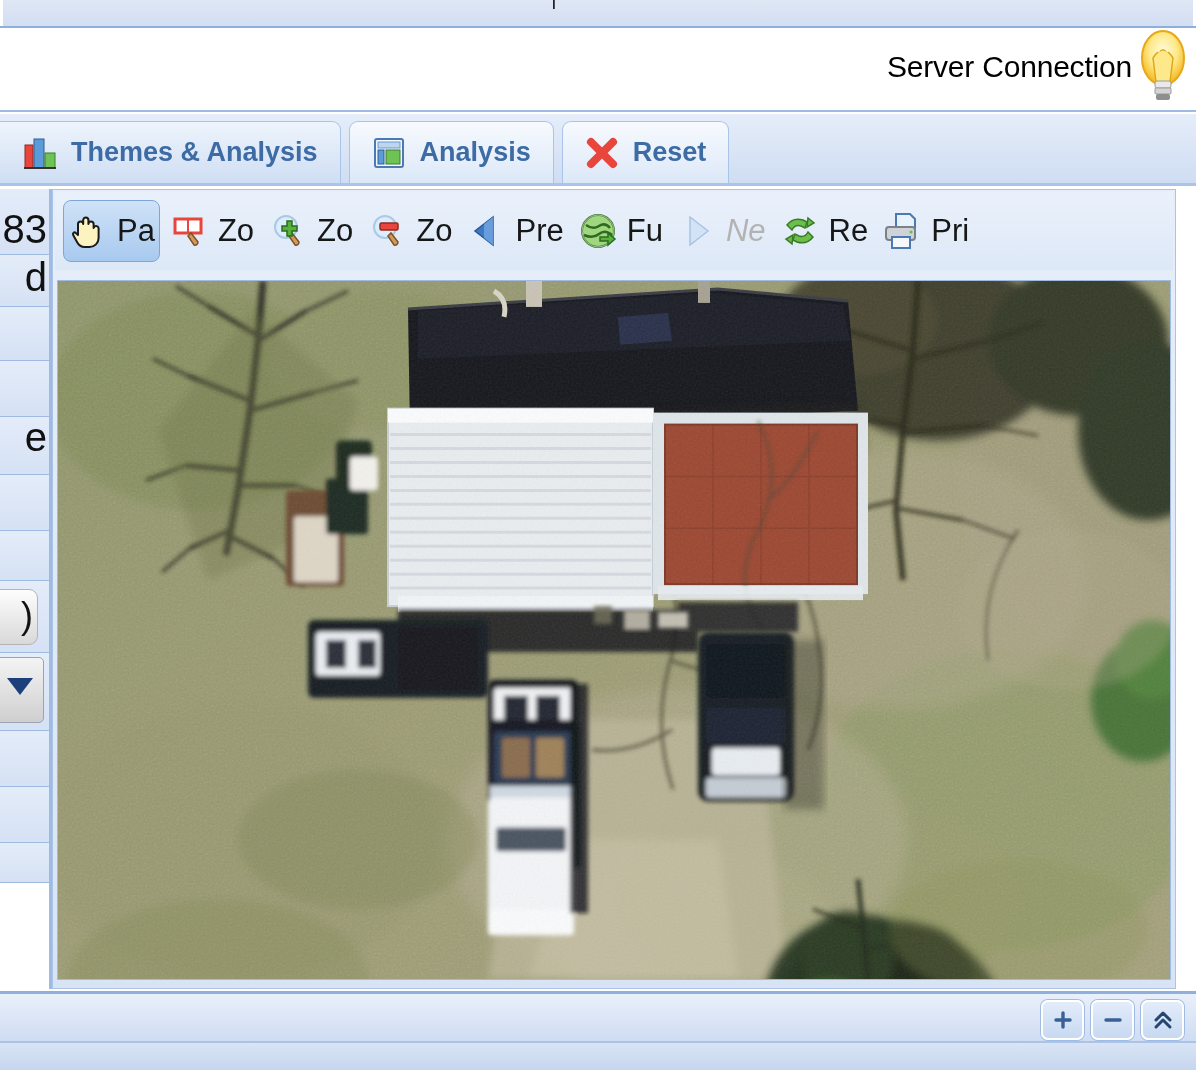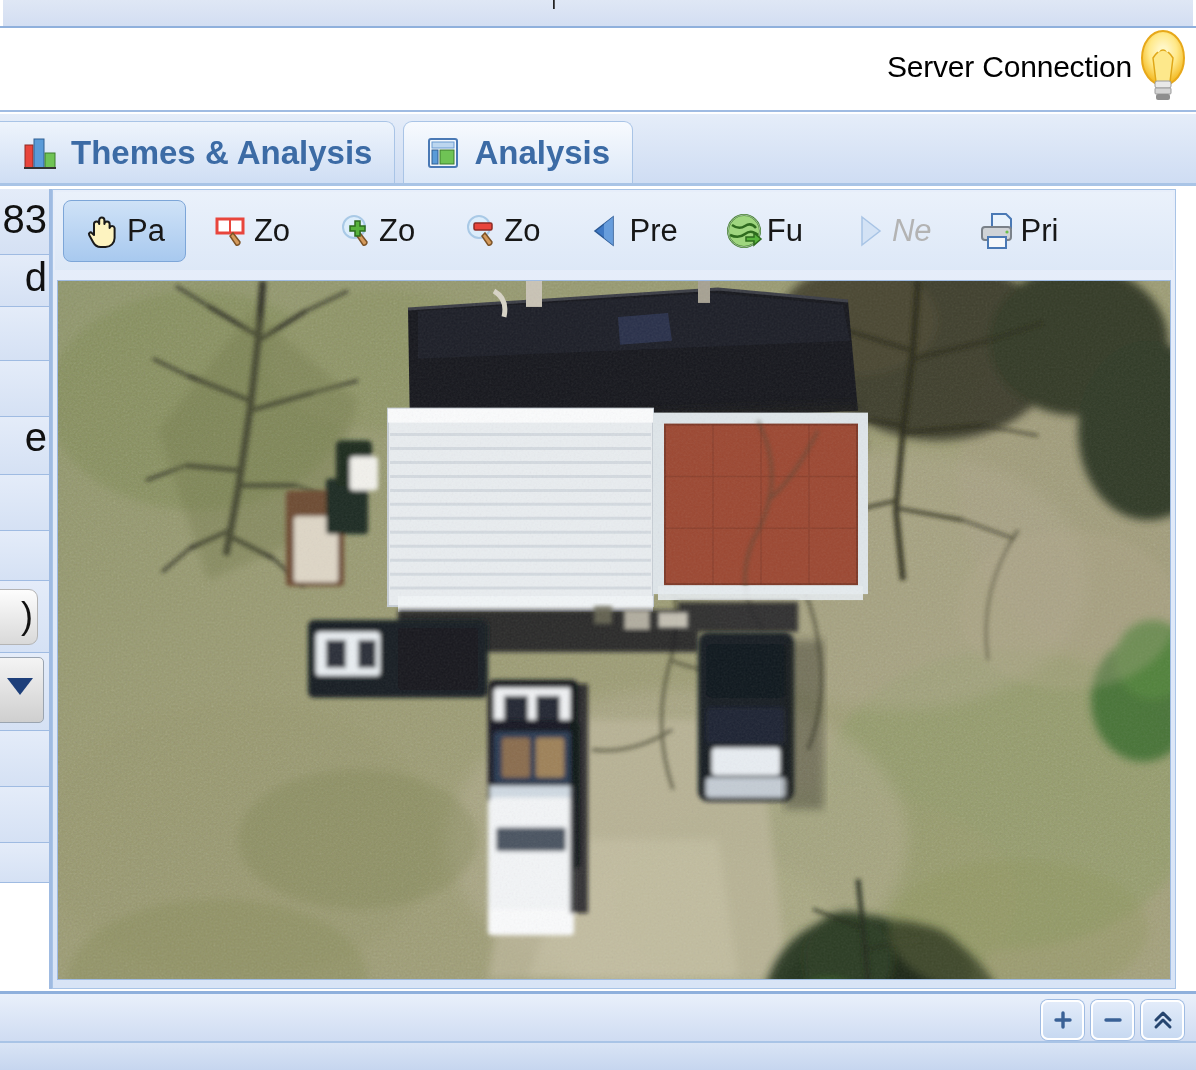--- a/index.html
+++ b/index.html
@@ -64,21 +64,21 @@
     border:1px solid #a9c4e6;
     border-bottom:none;
     border-radius:9px 9px 0 0;
     background:linear-gradient(#f7fafe,#dce8f8);
     box-sizing:border-box;
   }
   .tab.active{
     background:linear-gradient(#eef4fc,#cfdef4);
   }
   .tab .tab-label{
-    font-size:33px;font-weight:bold;color:#3c6ba5;
+    font-size:27px;font-weight:bold;color:#3c6ba5;
     font-family:"Liberation Sans", sans-serif;white-space:nowrap;
   }
   .tab-icon{width:34px;height:34px;display:block;flex:none;}
   
   .tab.first{margin-left:-22px;padding-left:44px;}
 
   
   .sidebar{
     position:absolute;left:0;top:189px;width:52px;height:800px;
     background:#ffffff;
@@ -128,22 +128,22 @@
     box-sizing:border-box;
   }
   .map-toolbar{
     position:absolute;left:2px;top:2px;right:2px;height:78px;
     background:linear-gradient(#eaf1fb,#dde8f7);
     display:flex;align-items:center;
     padding-left:8px;overflow:hidden;
     box-sizing:border-box;
   }
   .tool-btn{
-    display:flex;align-items:center;gap:3px;
-    height:62px;padding:0 20px;margin-right:4px;
+    display:flex;align-items:center;gap:9px;
+    height:62px;padding:0 4px;margin-right:4px;
     border:1px solid transparent;border-radius:8px;
     box-sizing:border-box;flex:none;
   }
   .tool-btn.active{
     background:linear-gradient(#cfe2f7,#a8c9ef);
     border:1px solid #7da6d8;
   }
   .tool-btn .tool-label{
     font-size:31px;color:#171717;
     font-family:"Liberation Sans", sans-serif;white-space:nowrap;
@@ -236,26 +236,37 @@
           <rect x="3" y="3" width="28" height="28" rx="2" fill="#f4f8fd" stroke="#4a79b5" stroke-width="2"></rect>
           <rect x="6" y="6" width="22" height="6" fill="#bcd6ef" stroke="#6b9ad0"></rect>
           <rect x="6" y="14" width="6" height="14" fill="#5a9bd8" stroke="#2f5e92"></rect>
           <rect x="14" y="14" width="14" height="14" fill="#6fc355" stroke="#3c7c2c"></rect>
         </svg>
       </span>
       <span class="tab-label">Analysis</span>
     </div>
 
 
+    <div class="tab">
+      <span class="tab-icon">
+        <svg viewBox="0 0 34 34" width="34" height="34">
+          <g stroke="#e8453c" stroke-width="8" stroke-linecap="round">
+            <line x1="6" y1="6" x2="28" y2="28"></line>
+            <line x1="28" y1="6" x2="6" y2="28"></line>
+          </g>
+        </svg>
+      </span>
+      <span class="tab-label">Reset</span>
+    </div>
 
   </div>
 
   <div class="sidebar">
     <div class="side-row" style="height:66px">
-      <span class="frag" style="top:10px">83</span>
+      <span class="frag" style="top:20px">83</span>
     </div>
     <div class="side-row" style="height:52px">
       <span class="frag" style="top:2px">d</span>
     </div>
     <div class="side-row" style="height:54px">
       <span class="frag" style="top:2px"></span>
     </div>
     <div class="side-row" style="height:56px">
       <span class="frag" style="top:2px"></span>
     </div>
@@ -357,20 +368,31 @@
 
       <div class="tool-btn disabled">
         <span class="tool-icon">
           <svg viewBox="0 0 40 40" width="40" height="40">
             <path d="M13 6 L31 20 L13 34 z" fill="#d3e2f5" stroke="#a8c4e5" stroke-width="1.5"></path>
           </svg>
         </span>
         <span class="tool-label">Ne</span>
       </div>
 
+      <div class="tool-btn">
+        <span class="tool-icon">
+          <svg viewBox="0 0 40 40" width="40" height="40">
+            <path d="M7 14 q6-8 16-5 l4 2 l-2 6 l-4-2 q-6-2-9 4z" fill="#6cbf4b" stroke="#3a7a26" stroke-width="1.5"></path>
+            <path d="M33 26 q-6 8-16 5 l-4-2 l2-6 l4 2 q6 2 9-4z" fill="#6cbf4b" stroke="#3a7a26" stroke-width="1.5"></path>
+            <path d="M28 7 l6 5 l-7 4z" fill="#6cbf4b" stroke="#3a7a26" stroke-width="1.5"></path>
+            <path d="M12 33 l-6-5 l7-4z" fill="#6cbf4b" stroke="#3a7a26" stroke-width="1.5"></path>
+          </svg>
+        </span>
+        <span class="tool-label">Re</span>
+      </div>
 
       <div class="tool-btn">
         <span class="tool-icon">
           <svg viewBox="0 0 40 40" width="40" height="40">
             <path d="M14 3 h14 l5 5 v9 h-19z" fill="#e8f2fc" stroke="#4a79b5" stroke-width="2"></path>
             <rect x="4" y="16" width="29" height="13" rx="3" fill="#cfd3d7" stroke="#7a8189" stroke-width="2"></rect>
             <rect x="10" y="26" width="18" height="11" fill="#f5f8fb" stroke="#4a79b5" stroke-width="2"></rect>
             <circle cx="29" cy="21" r="1.6" fill="#6cbf4b"></circle>
           </svg>
         </span>

